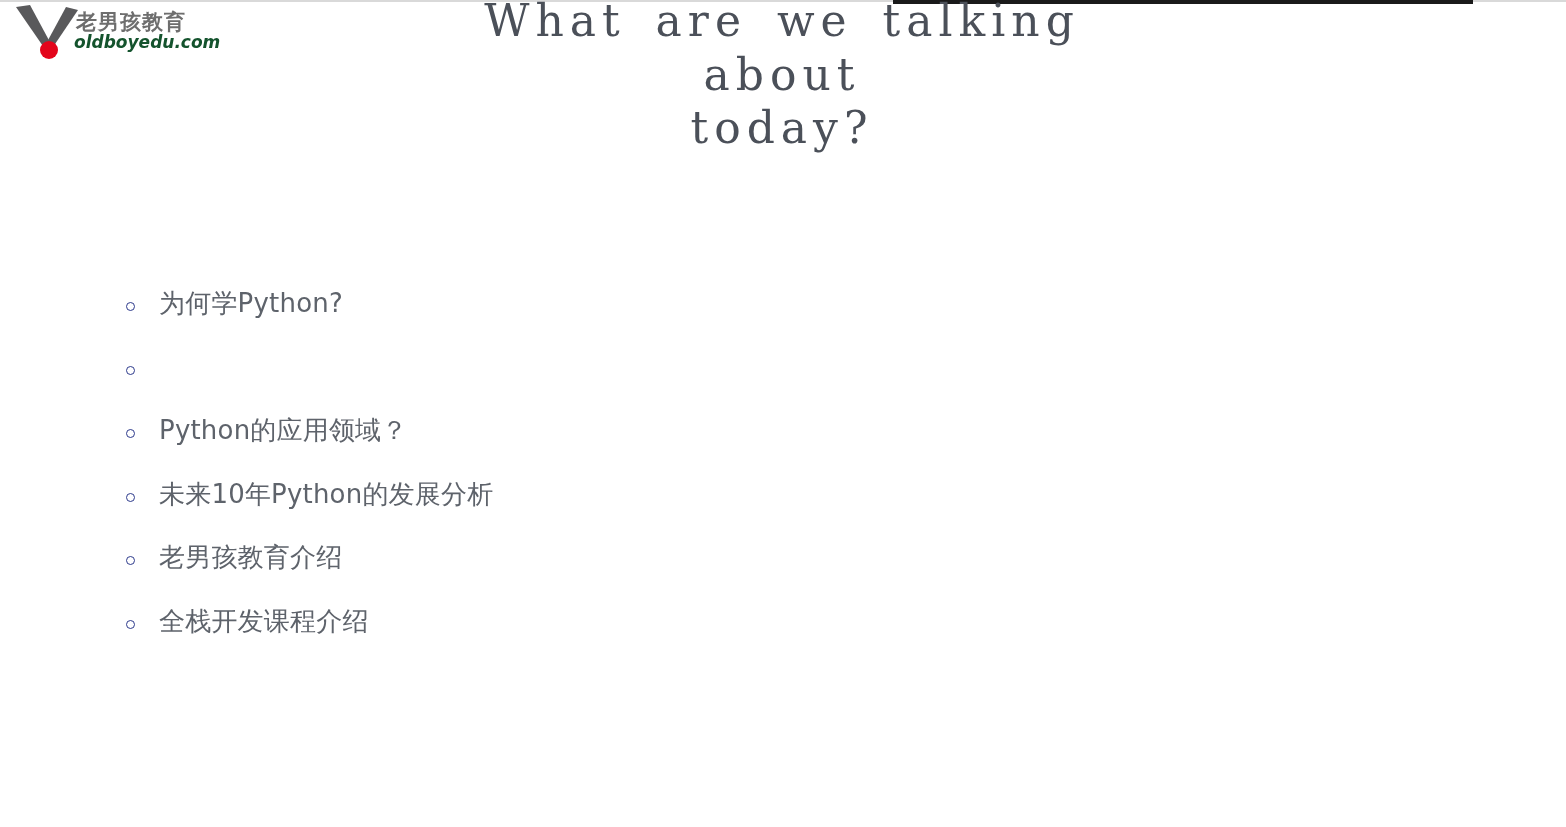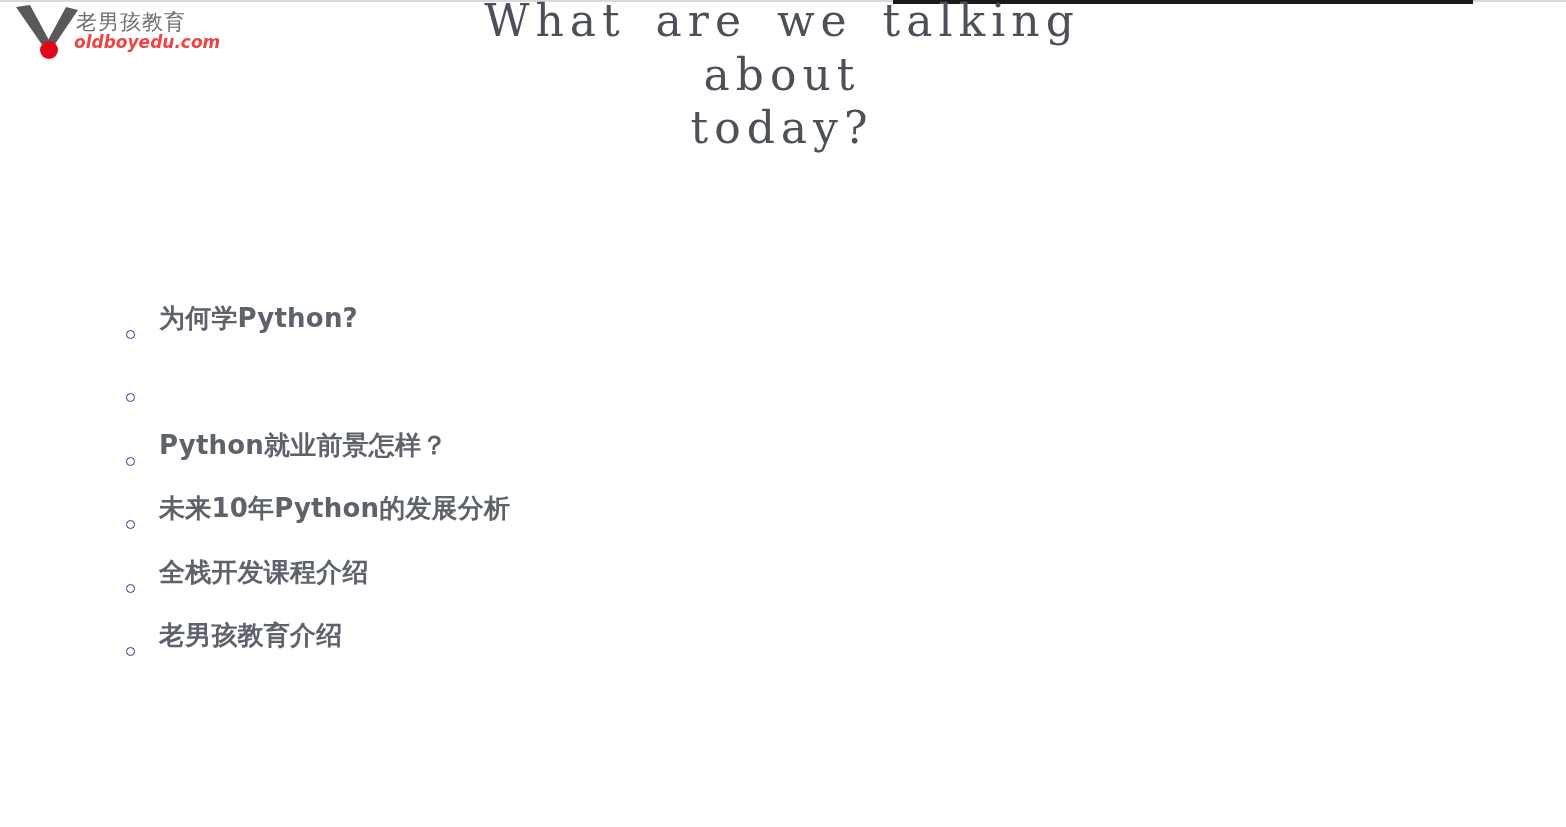--- a/index.html
+++ b/index.html
@@ -42,33 +42,33 @@
   }
   #logo .logo-mark {
     position: absolute;
     left: 0; top: 0;
     width: 70px; height: 56px;
   }
   #logo .logo-text-cn {
     position: absolute;
     left: 62px; top: 4px;
     font-size: 21px;
-    font-weight: normal;
+    font-weight: bold;
     color: #6e6e6e;
     letter-spacing: 1px;
     white-space: nowrap;
     font-family: "DejaVu Sans", sans-serif;
   }
   #logo .logo-text-en {
     position: absolute;
     left: 60px; top: 28px;
     font-size: 17px;
     font-weight: bold;
     font-style: italic;
-    color: #ef4444;
+    color: #14532d;
     letter-spacing: 0px;
     white-space: nowrap;
     font-family: "DejaVu Sans", sans-serif;
   }
 
   
   #title {
     position: absolute;
     left: 402px; top: -6px;
     width: 760px;
@@ -85,22 +85,21 @@
   
   #bullets {
     position: absolute;
     left: 126px; top: 272px;
     width: 700px;
   }
   .bullet-row {
     position: relative;
     height: 63.5px;
     display: flex;
-    align-items: flex-end;
-    font-weight: bold;
+    align-items: center;
   }
   .bullet-marker {
     flex: 0 0 auto;
     width: 9px; height: 9px;
     border: 1.6px solid #2d3a8c;
     border-radius: 50%;
     background: transparent;
     margin-right: 24px;
     position: relative;
     top: 3px;
@@ -233,34 +232,34 @@
       <span class="bullet-marker"></span>
       <span class="bullet-label">为何学Python?</span>
     </div>
 
     <div class="bullet-row">
       <span class="bullet-marker"></span>
     </div>
 
     <div class="bullet-row">
       <span class="bullet-marker"></span>
-      <span class="bullet-label">Python就业前景怎样？</span>
+      <span class="bullet-label">Python的应用领域？</span>
     </div>
 
     <div class="bullet-row">
       <span class="bullet-marker"></span>
       <span class="bullet-label">未来10年Python的发展分析</span>
     </div>
 
     <div class="bullet-row">
       <span class="bullet-marker"></span>
+      <span class="bullet-label">老男孩教育介绍</span>
+    </div>
+
+    <div class="bullet-row">
+      <span class="bullet-marker"></span>
       <span class="bullet-label">全栈开发课程介绍</span>
     </div>
 
-    <div class="bullet-row">
-      <span class="bullet-marker"></span>
-      <span class="bullet-label">老男孩教育介绍</span>
-    </div>
-
   </div>
 
 
 </div>
 
 </body></html>

